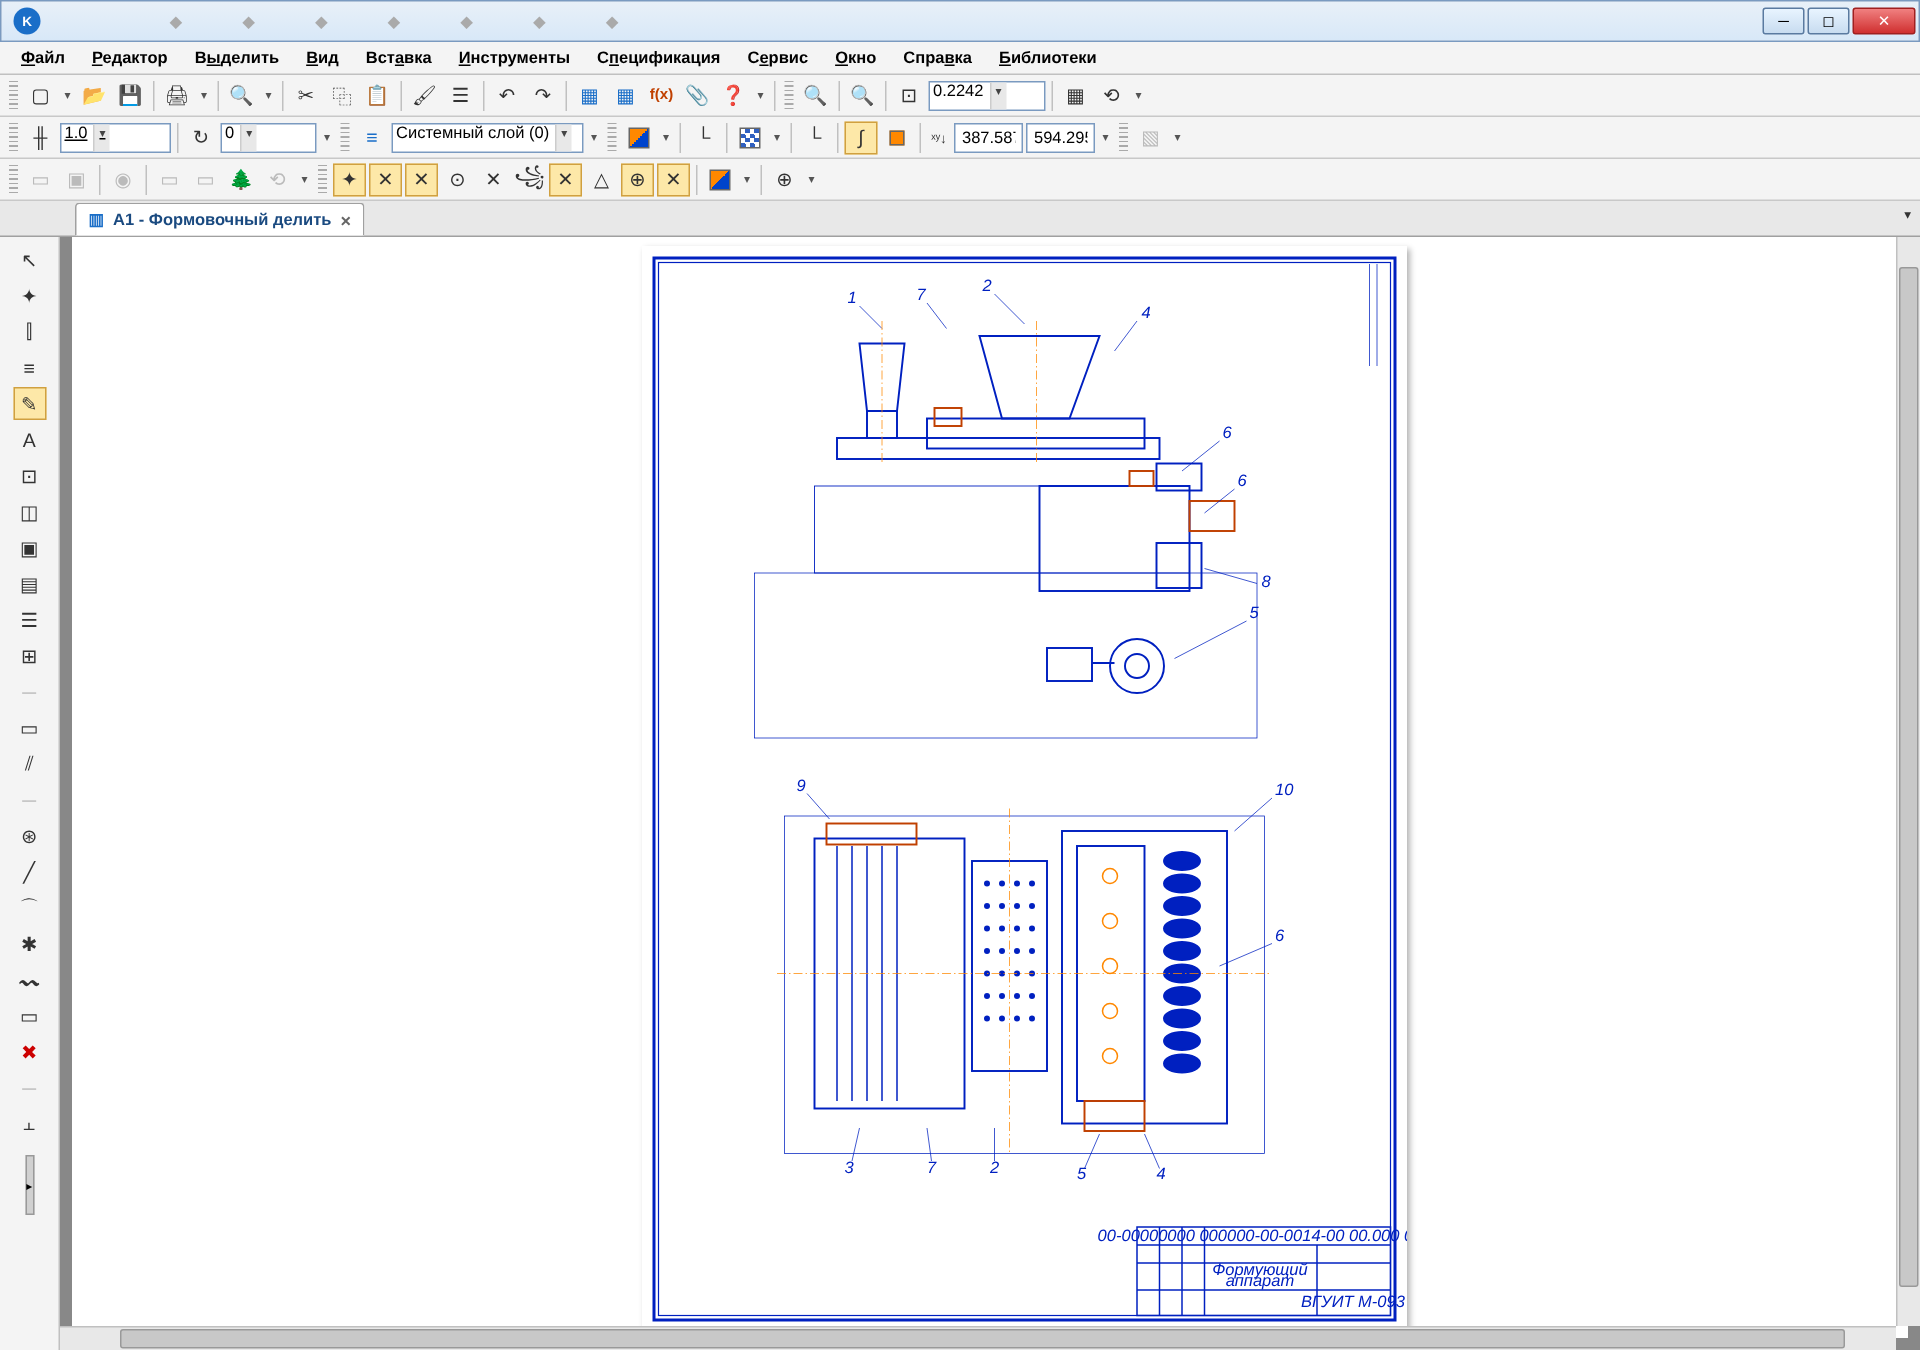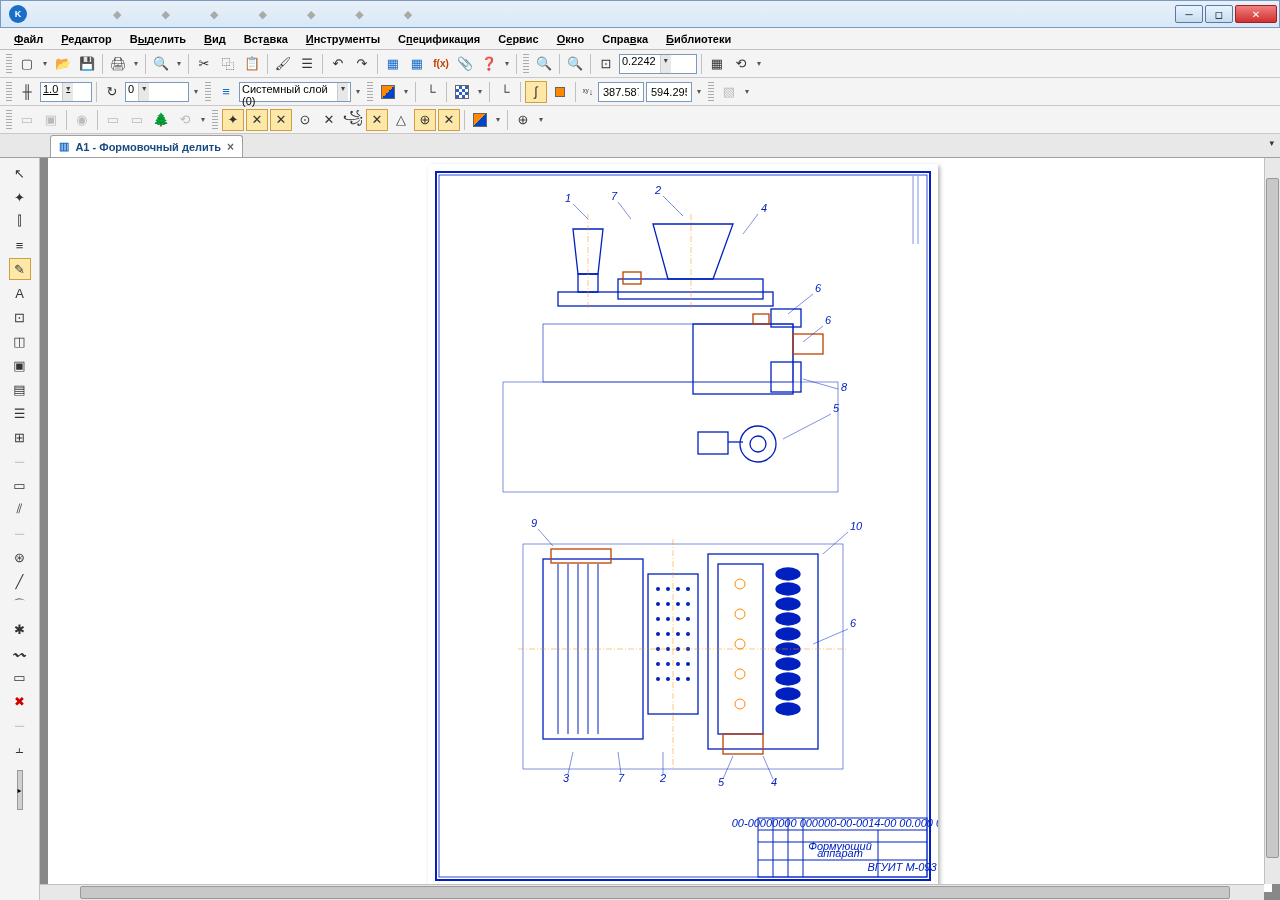--- a/index.html
+++ b/index.html
@@ -135,34 +135,34 @@
   </div>
   <div class="tb-sep"></div>
   <div class="tb-btn">▦</div>
   <div class="tb-btn">⟲</div>
   <div class="tb-dd">▾</div>
 </div>
 
 <div class="toolbar-row">
   <div class="tb-grip"></div>
   <div class="tb-btn">╫</div>
-  <div class="tb-select" style="width:52px;text-decoration:underline;">
+  <div class="tb-select" style="width:74px;text-decoration:underline;">
     <span>1.0</span>
     <span class="arr">▾</span>
   </div>
   <div class="tb-sep"></div>
   <div class="tb-btn">↻</div>
   <div class="tb-select" style="width:64px;">
     <span>0</span>
     <span class="arr">▾</span>
   </div>
   <div class="tb-dd">▾</div>
   <div class="tb-grip"></div>
   <div class="tb-btn" style="color:#1a6ec8">≡</div>
-  <div class="tb-select" style="width:112px;">
+  <div class="tb-select" style="width:128px;">
     <span>Системный слой (0)</span>
     <span class="arr">▾</span>
   </div>
   <div class="tb-dd">▾</div>
   <div class="tb-grip"></div>
   <div class="tb-btn">
       <div class="swatch dual"></div>
     </div>
   <div class="tb-dd">▾</div>
   <div class="tb-sep"></div>

